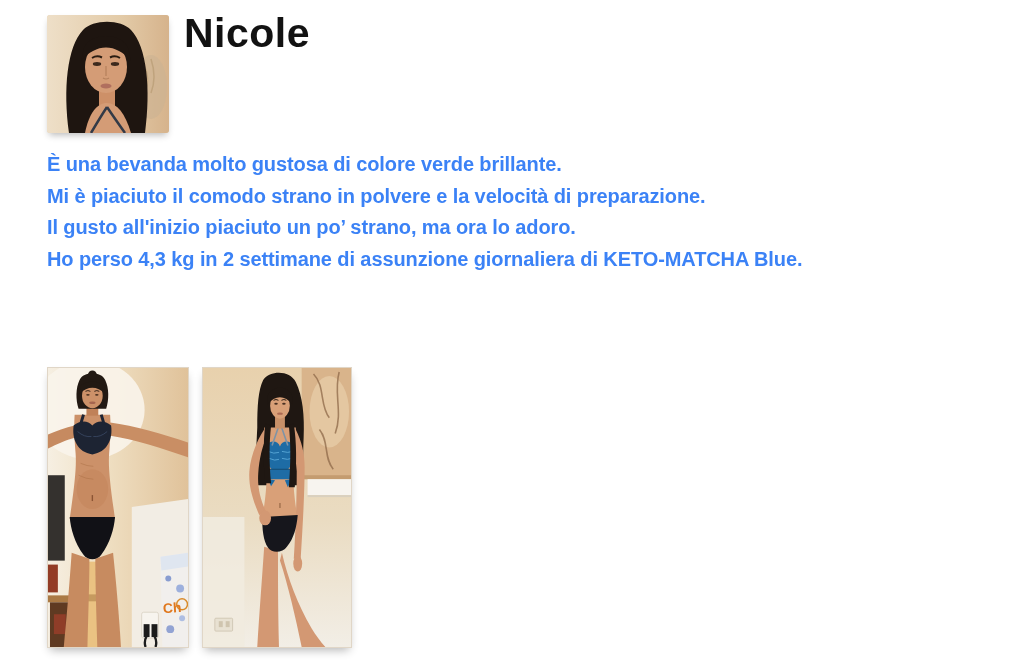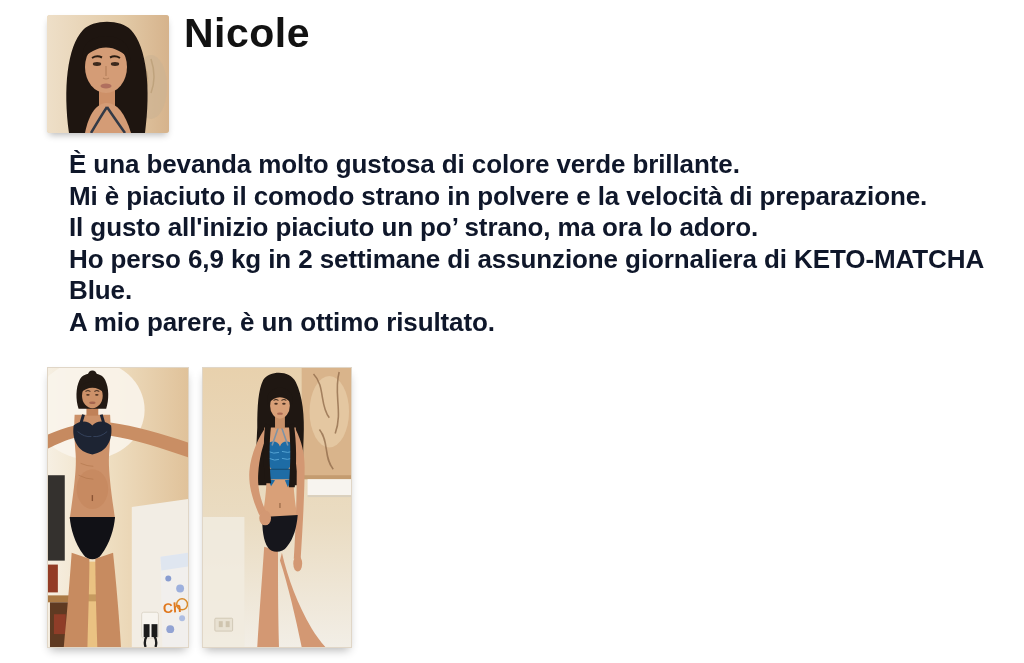--- a/index.html
+++ b/index.html
@@ -29,26 +29,25 @@
     font-size: 41px;
     line-height: 1.05;
     font-weight: bold;
     letter-spacing: 0.5px;
     color: #121212;
   }
   .review {
     position: absolute;
     left: 47px; top: 149px;
     width: 920px;
-    font-size: 26px;
+    font-size: 20px;
     font-weight: bold;
     line-height: 31.5px;
     letter-spacing: -0.1px;
-    color: #0f172a;
-    margin-left: 22px;
+    color: #3b82f6;
   }
   .review p { margin: 0; }
   .photo {
     position: absolute;
     top: 367px;
     height: 281px;
     overflow: hidden;
     background: #ece2d2;
     border: 1px solid rgba(0,0,0,0.05);
     box-sizing: border-box;
@@ -90,22 +89,21 @@
       <ellipse cx="59" cy="71" rx="5.5" ry="2.4" fill="#b06f5e"></ellipse>
     </svg>
   </div>
 
   <h1 class="title">Nicole</h1>
 
   <div class="review">
     <p>È una bevanda molto gustosa di colore verde brillante.</p>
     <p>Mi è piaciuto il comodo strano in polvere e la velocità di preparazione.</p>
     <p>Il gusto all'inizio piaciuto un po’ strano, ma ora lo adoro.</p>
-    <p>Ho perso 6,9 kg in 2 settimane di assunzione giornaliera di KETO-MATCHA Blue.</p>
-    <p>A mio parere, è un ottimo risultato.</p>
+    <p>Ho perso 4,3 kg in 2 settimane di assunzione giornaliera di KETO-MATCHA Blue.</p>
   </div>
 
   <figure class="photo before" style="margin:0">
     <svg viewBox="0 0 142 281" preserveAspectRatio="none">
       <defs>
         <linearGradient id="lwall" x1="0" y1="0" x2="1" y2="0">
           <stop offset="0" stop-color="#f6efe2"></stop>
           <stop offset="0.42" stop-color="#efdfc2"></stop>
           <stop offset="1" stop-color="#e0c29a"></stop>
         </linearGradient>

